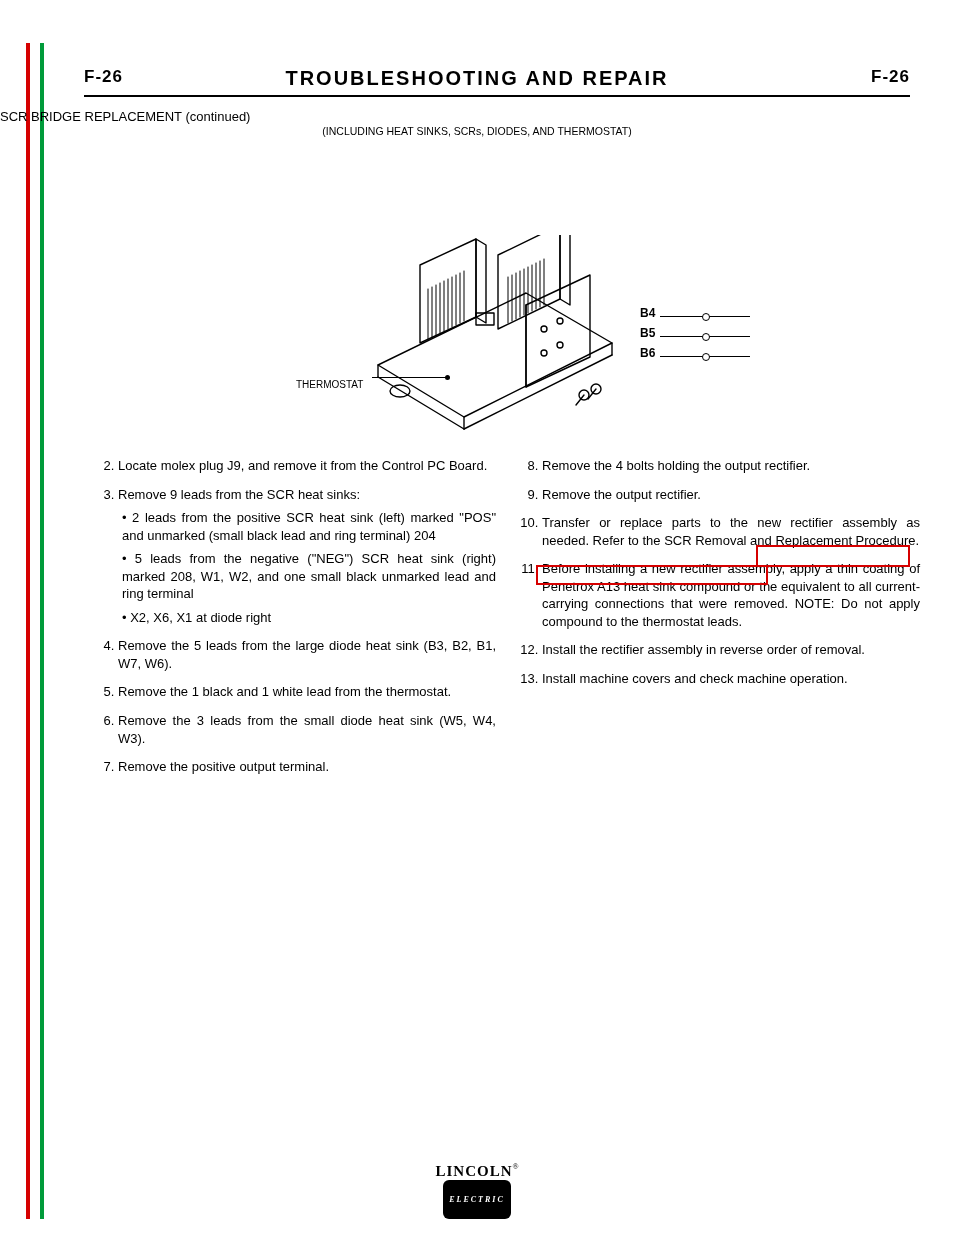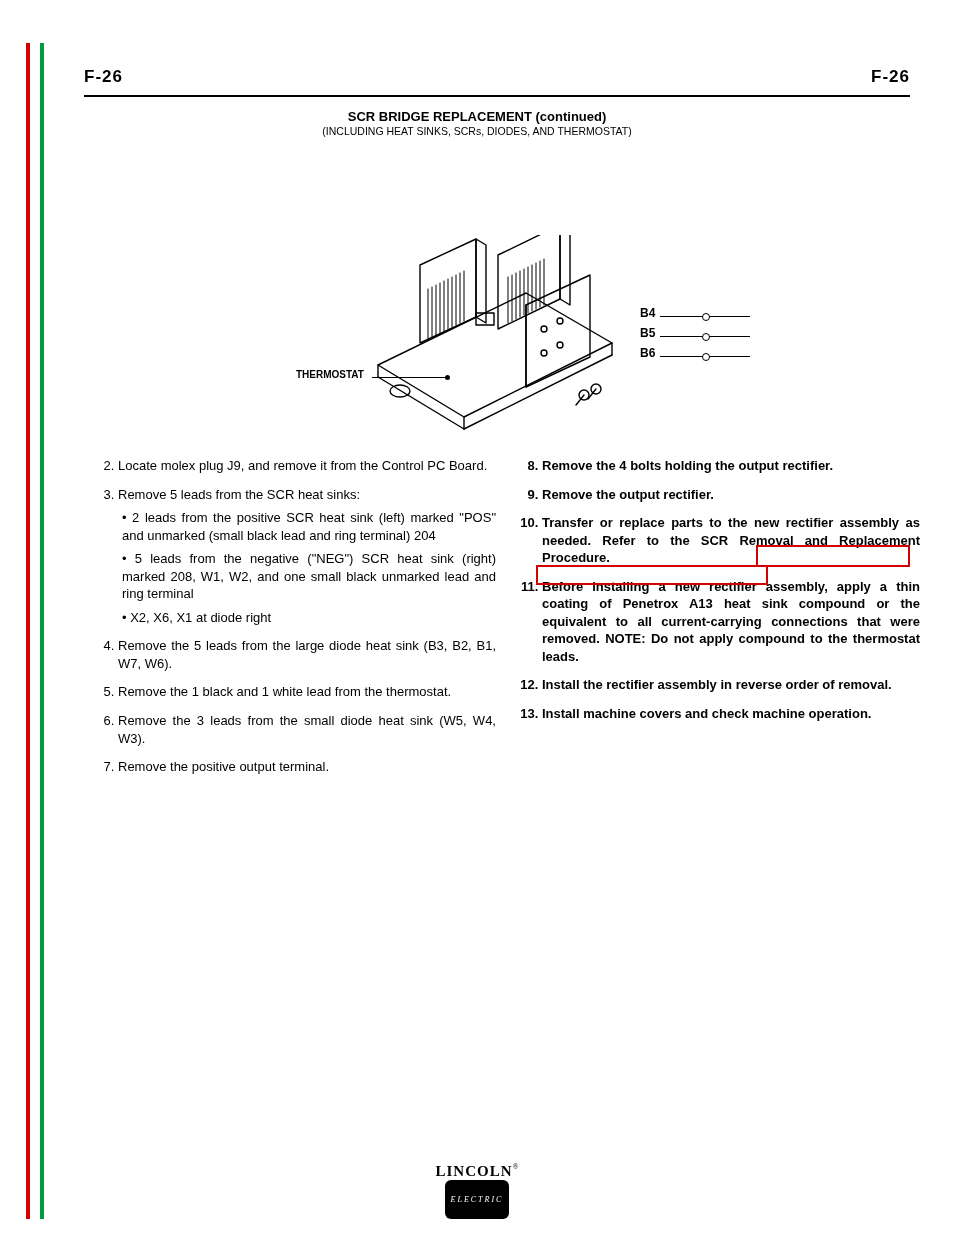--- a/index.html
+++ b/index.html
@@ -9,63 +9,64 @@
   .vbar { position: absolute; top: 14px; bottom: 20px; }
   .vbar.red { left: 26px; border-left: 4px solid #d60000; }
   .vbar.green { left: 40px; border-left: 4px solid #009b3a; }
 
   .hr-top { position: absolute; left: 84px; right: 44px; top: 66px; border-top: 2px solid #000; }
 
   .pg-left  { position: absolute; top: 38px; left: 84px; font-size: 17px; font-weight: bold; letter-spacing: 1px; }
   .pg-title { position: absolute; top: 38px; left: 0; right: 0; text-align: center; font-size: 20px; font-weight: bold; letter-spacing: 2px; }
   .pg-right { position: absolute; top: 38px; right: 44px; font-size: 17px; font-weight: bold; letter-spacing: 1px; }
 
-  .fig-title   { position: absolute; top: 80px; left: 0; right: 0; text-align: center; font-size: 13px; font-weight: bold; }
+  .fig-title   { position: absolute; top: 80px; left: 0; right: 0; font-size: 13px; font-weight: normal; }
   .fig-subtitle{ position: absolute; top: 96px; left: 0; right: 0; text-align: center; font-size: 10.5px; font-weight: normal; }
 
   .diagram { position: absolute; left: 376px; top: 206px; width: 240px; height: 200px; }
 
   .callout { position: absolute; left: 372px; top: 348px; width: 76px; border-top: 1px solid #000; }
   .callout:before { content: ""; position: absolute; right: -2px; top: -3px; width: 5px; height: 5px; background: #000; border-radius: 50%; }
-  .callout-label { position: absolute; left: 296px; top: 340px; font-size: 10px; font-weight: bold; }
+  .callout-label { position: absolute; left: 296px; top: 350px; font-size: 10px; font-weight: normal; }
 
   .lead-col { position: absolute; left: 640px; top: 274px; font-size: 12px; line-height: 20px; font-weight: bold; text-align: center; }
   .lead-sym { position: absolute; left: 660px; width: 90px; height: 1px; background: #000; }
   .lead-sym:after { content: ""; position: absolute; left: 50%; top: -3px; width: 6px; height: 6px; margin-left: -3px; border: 1px solid #000; border-radius: 50%; background: #fff; }
   .lead-sym.l1 { top: 287px; }
   .lead-sym.l2 { top: 307px; }
   .lead-sym.l3 { top: 327px; }
 
   .col { position: absolute; top: 428px; width: 400px; font-size: 13px; line-height: 1.35; }
   .col.left  { left: 96px; }
-  .col.right { left: 520px; font-weight: bold; }
+  .col.right { left: 520px; }
   .col ol { padding-left: 22px; }
   .col li { margin-bottom: 11px; text-align: justify; }
   .col .sub { margin: 6px 0 6px 4px; }
 
   .redbox   { position: absolute; border: 2px solid #d60000; background: transparent; }
   .rb-right { left: 756px; top: 516px; width: 154px; height: 22px; }
   .rb-lower { left: 536px; top: 536px; width: 232px; height: 20px; }
 
   .model-footer { position: absolute; left: 0; right: 0; bottom: 38px; text-align: center; font-size: 12px; letter-spacing: 1px; }
 
   .logo { position: absolute; left: 0; right: 0; bottom: 20px; text-align: center; }
   .logo-box { display: inline-block; font-family: 'Times New Roman', serif; }
   .logo-top { font-size: 15px; font-weight: bold; letter-spacing: 1px; }
   .logo-reg { font-size: 8px; vertical-align: top; }
-  .logo-bot { display: inline-block; background: #000; color: #fff; font-size: 8px; font-weight: normal; font-style: italic; padding: 15px 6px; border-radius: 6px; letter-spacing: 2px; }
+  .logo-bot { display: inline-block; background: #000; color: #fff; font-size: 8px; font-weight: bold; font-style: italic; padding: 15px 6px; border-radius: 6px; letter-spacing: 2px; }
 </style>
 </head>
 <body>
 
 <div class="page">
   <div class="vbar red"></div>
   <div class="vbar green"></div>
 
   <div class="pg-left">F-26</div>
+  <div class="pg-title">TROUBLESHOOTING AND REPAIR</div>
   <div class="pg-right">F-26</div>
   <div class="hr-top"></div>
 
   <div class="fig-title">SCR BRIDGE REPLACEMENT (continued)</div>
   <div class="fig-subtitle">(INCLUDING HEAT SINKS, SCRs, DIODES, AND THERMOSTAT)</div>
 
   <svg class="diagram" viewBox="0 0 240 200">
     <g fill="none" stroke="#000" stroke-width="1.4" stroke-linejoin="round" stroke-linecap="round">
 
       <polygon points="2,130 150,58 236,108 88,182"></polygon>
@@ -134,21 +135,21 @@
     <div>B6</div>
   </div>
   <div class="lead-sym l1"></div>
   <div class="lead-sym l2"></div>
   <div class="lead-sym l3"></div>
 
   <div class="col left">
     <ol start="2">
       <li>Locate molex plug J9, and remove it from the Control PC Board.</li>
       <li>
-        <span>Remove 5 leads from the SCR heat sinks:</span>
+        <span>Remove 9 leads from the SCR heat sinks:</span>
         <div class="sub">• 2 leads from the positive SCR heat sink (left) marked "POS" and unmarked (small black lead and ring terminal) 204</div>
         <div class="sub">• 5 leads from the negative ("NEG") SCR heat sink (right) marked 208, W1, W2, and one small black unmarked lead and ring terminal</div>
         <div class="sub">• X2, X6, X1 at diode right</div>
       </li>
       <li>Remove the 5 leads from the large diode heat sink (B3, B2, B1, W7, W6).</li>
       <li>Remove the 1 black and 1 white lead from the thermostat.</li>
       <li>Remove the 3 leads from the small diode heat sink (W5, W4, W3).</li>
       <li>Remove the positive output terminal.</li>
     </ol>
   </div>

